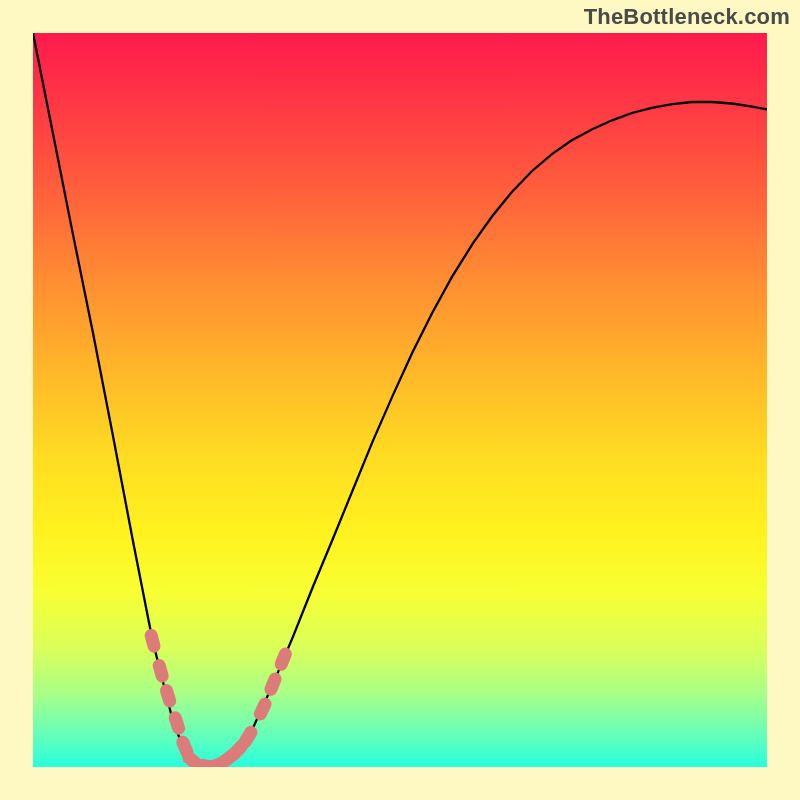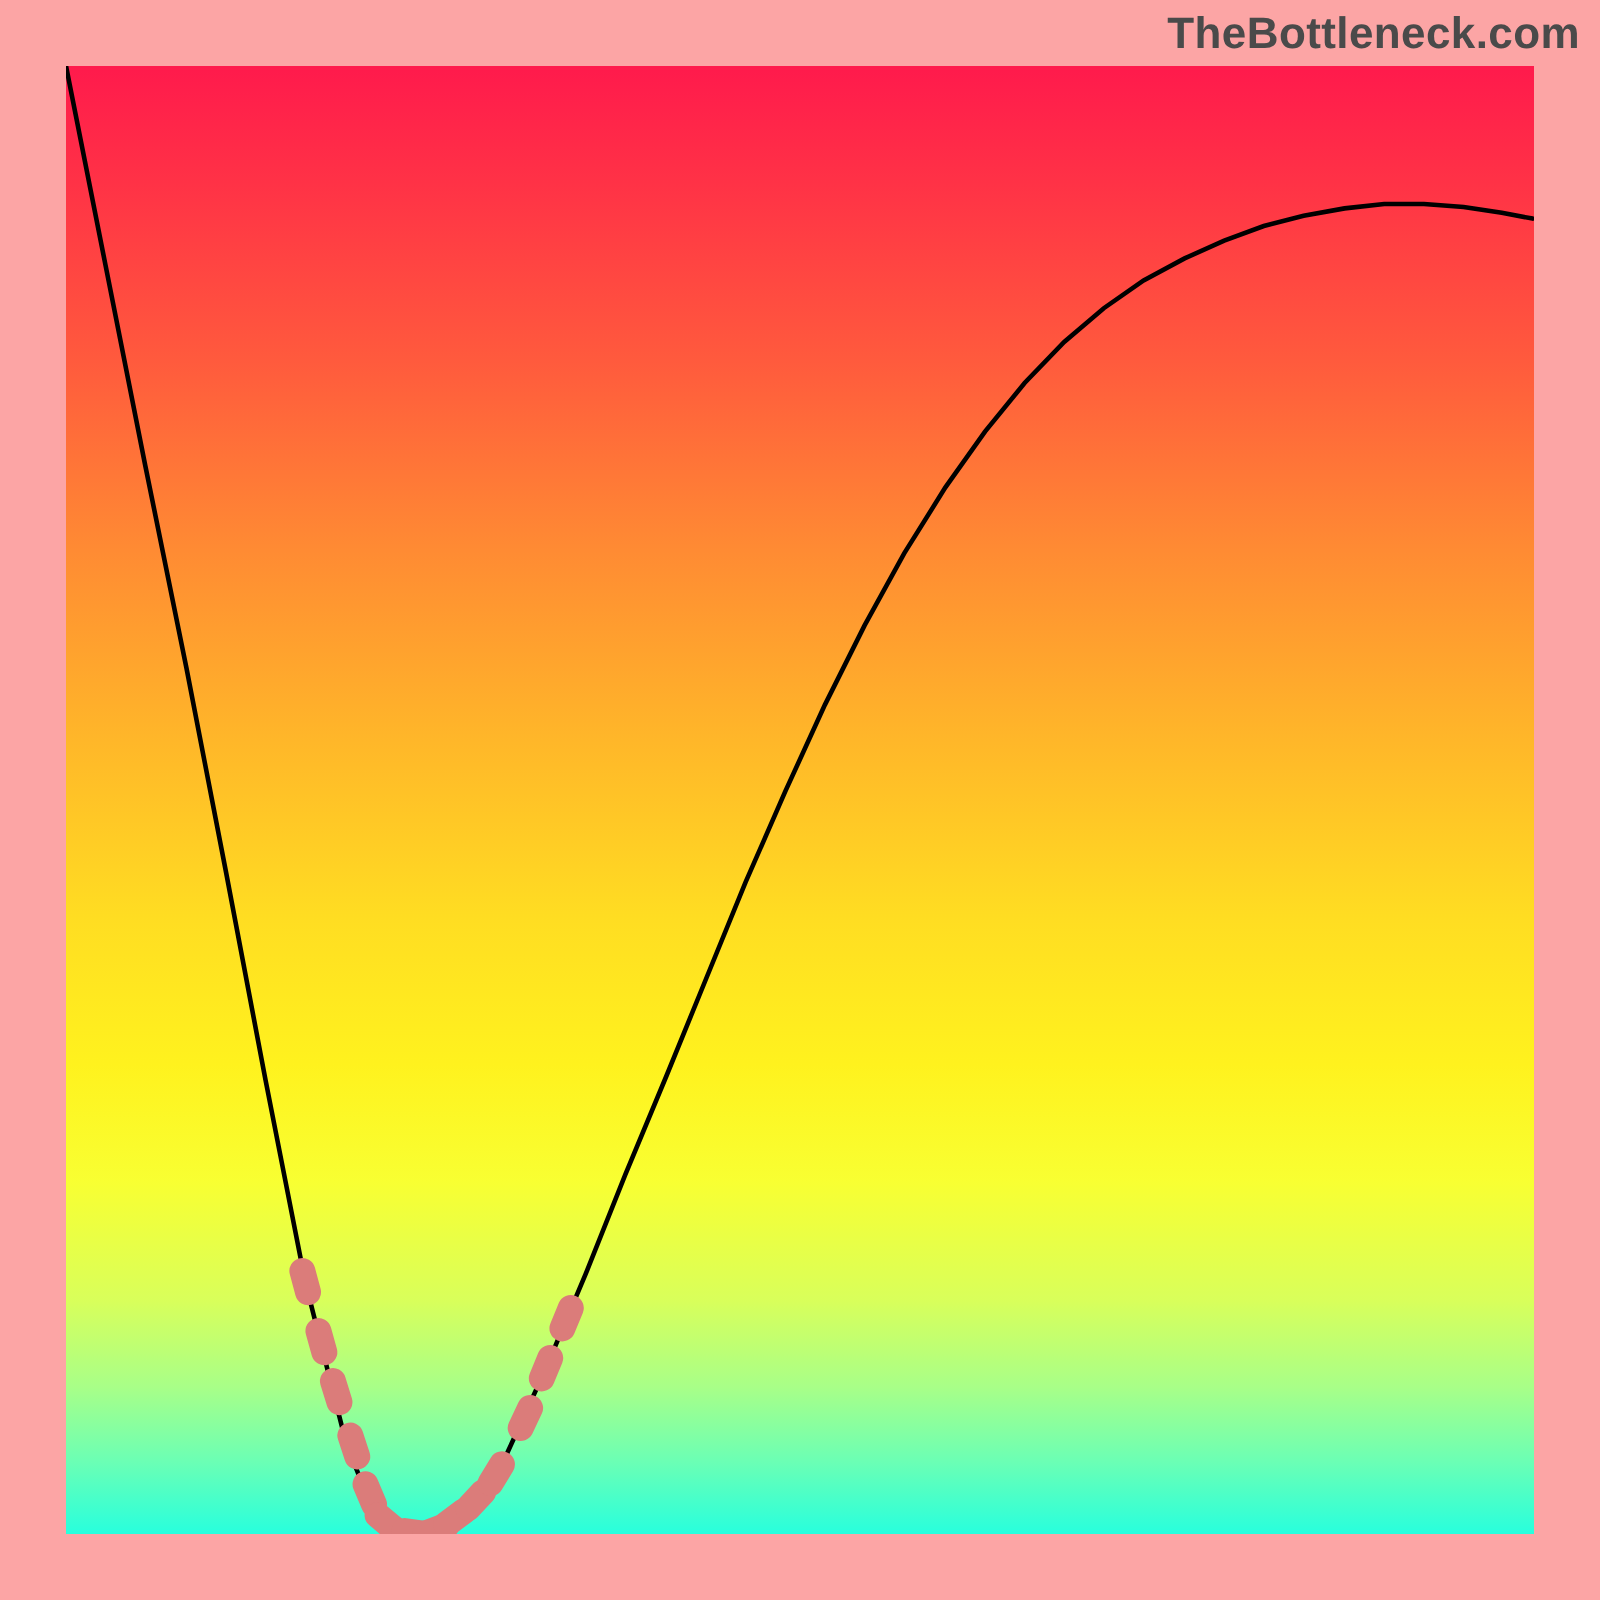--- a/index.html
+++ b/index.html
@@ -1,21 +1,21 @@
 <!DOCTYPE html>
 <html><head>
 <meta charset="utf-8">
 <style>
   * { margin: 0; padding: 0; box-sizing: border-box; }
   html, body { width: 800px; height: 800px; background: #000; overflow: hidden; }
   .frame {
     position: absolute;
     left: 0; top: 0;
     width: 800px; height: 800px;
-    background: #fca5a5;
+    background: #fef9c3;
   }
   .watermark {
     position: absolute;
     top: 4px;
     right: 10px;
     font-family: Arial, Helvetica, sans-serif;
     font-size: 22px;
     font-weight: 600;
     color: #4a4a4a;
     letter-spacing: 0.2px;

